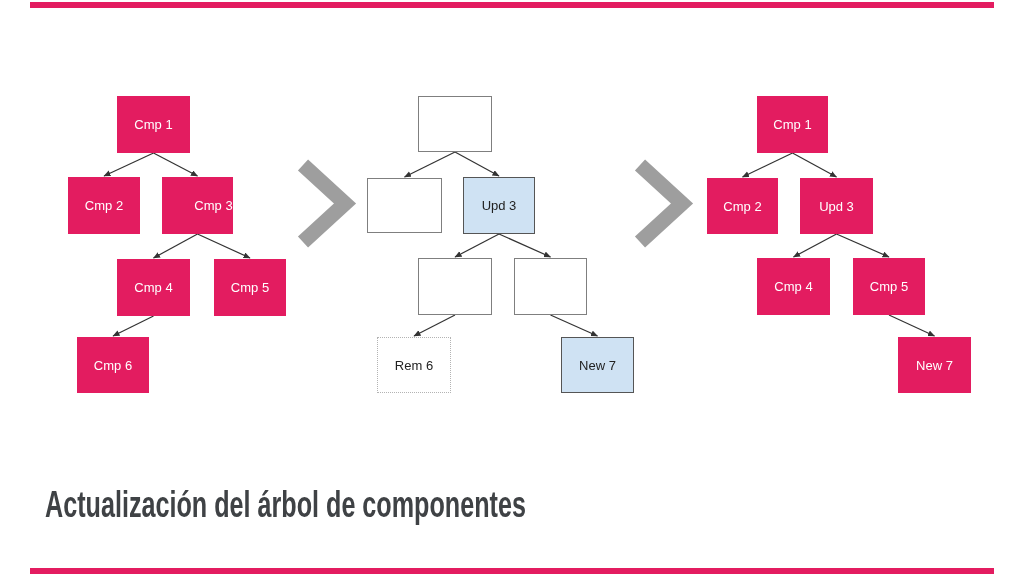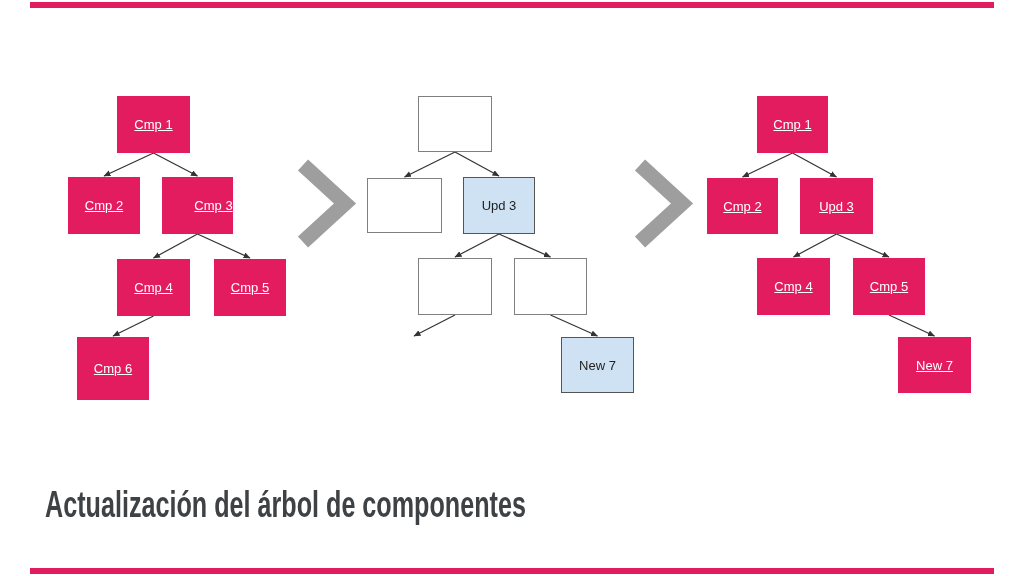--- a/index.html
+++ b/index.html
@@ -10,21 +10,21 @@
   .accent-bar{position:absolute;left:30px;width:964px;height:6px;background:var(--pink,#e31c60);}
   #accent-top{top:2px;}
   #accent-bottom{top:568px;}
   #edge-layer{position:absolute;left:0;top:0;width:1024px;height:576px;}
   .edge{stroke:var(--edge,#333);stroke-width:1.2;}
   .chevron{fill:none;stroke:var(--chev,#9e9e9e);stroke-width:15;stroke-linejoin:miter;}
   .node{
     position:absolute;display:flex;align-items:center;justify-content:center;
     font-size:13px;box-sizing:border-box;white-space:nowrap;
   }
-  .node.pink{background:var(--pink,#e31c60);color:var(--pinktext,#fff);text-decoration:underline;}
+  .node.pink{background:var(--pink,#e31c60);color:var(--pinktext,#fff);}
   .node.blue{background:var(--blue,#cfe2f3);border:1px solid var(--blueborder,#555);color:var(--darktext,#222);}
   .node.empty{background:#fff;border:1px solid var(--emptyborder,#7f7f7f);}
   .node.dotted{background:#fff;border:1px dotted var(--dotborder,#b3b3b3);color:var(--darktext,#222);}
   #slide-title{
     position:absolute;left:45px;top:484px;
     font-size:37px;font-weight:700;letter-spacing:0px;
     color:var(--title,#3f4245);
     transform:scaleX(0.68);transform-origin:0 0;
   }
 </style>
@@ -70,30 +70,33 @@
     </div>
     <div class="node pink" style="left: 162px; top: 177px; width: 71px; height: 57px; padding-left: 32px;">
       <span>Cmp 3</span>
     </div>
     <div class="node pink" style="left: 117px; top: 259px; width: 73px; height: 57px;">
       <span>Cmp 4</span>
     </div>
     <div class="node pink" style="left: 214px; top: 259px; width: 72px; height: 57px;">
       <span>Cmp 5</span>
     </div>
-    <div class="node pink" style="left: 77px; top: 337px; width: 72px; height: 63px;">
+    <div class="node pink" style="left: 77px; top: 337px; width: 72px; height: 56px;">
       <span>Cmp 6</span>
     </div>
     <div class="node empty" style="left: 418px; top: 96px; width: 74px; height: 56px;"></div>
     <div class="node empty" style="left: 367px; top: 178px; width: 75px; height: 55px;"></div>
     <div class="node blue" style="left: 463px; top: 177px; width: 72px; height: 57px;">
       <span>Upd 3</span>
     </div>
     <div class="node empty" style="left: 418px; top: 258px; width: 74px; height: 57px;"></div>
     <div class="node empty" style="left: 514px; top: 258px; width: 73px; height: 57px;"></div>
+    <div class="node dotted" style="left: 377px; top: 337px; width: 74px; height: 56px;">
+      <span>Rem 6</span>
+    </div>
     <div class="node blue" style="left: 561px; top: 337px; width: 73px; height: 56px;">
       <span>New 7</span>
     </div>
     <div class="node pink" style="left: 757px; top: 96px; width: 71px; height: 57px;">
       <span>Cmp 1</span>
     </div>
     <div class="node pink" style="left: 707px; top: 178px; width: 71px; height: 56px;">
       <span>Cmp 2</span>
     </div>
     <div class="node pink" style="left: 800px; top: 178px; width: 73px; height: 56px;">

